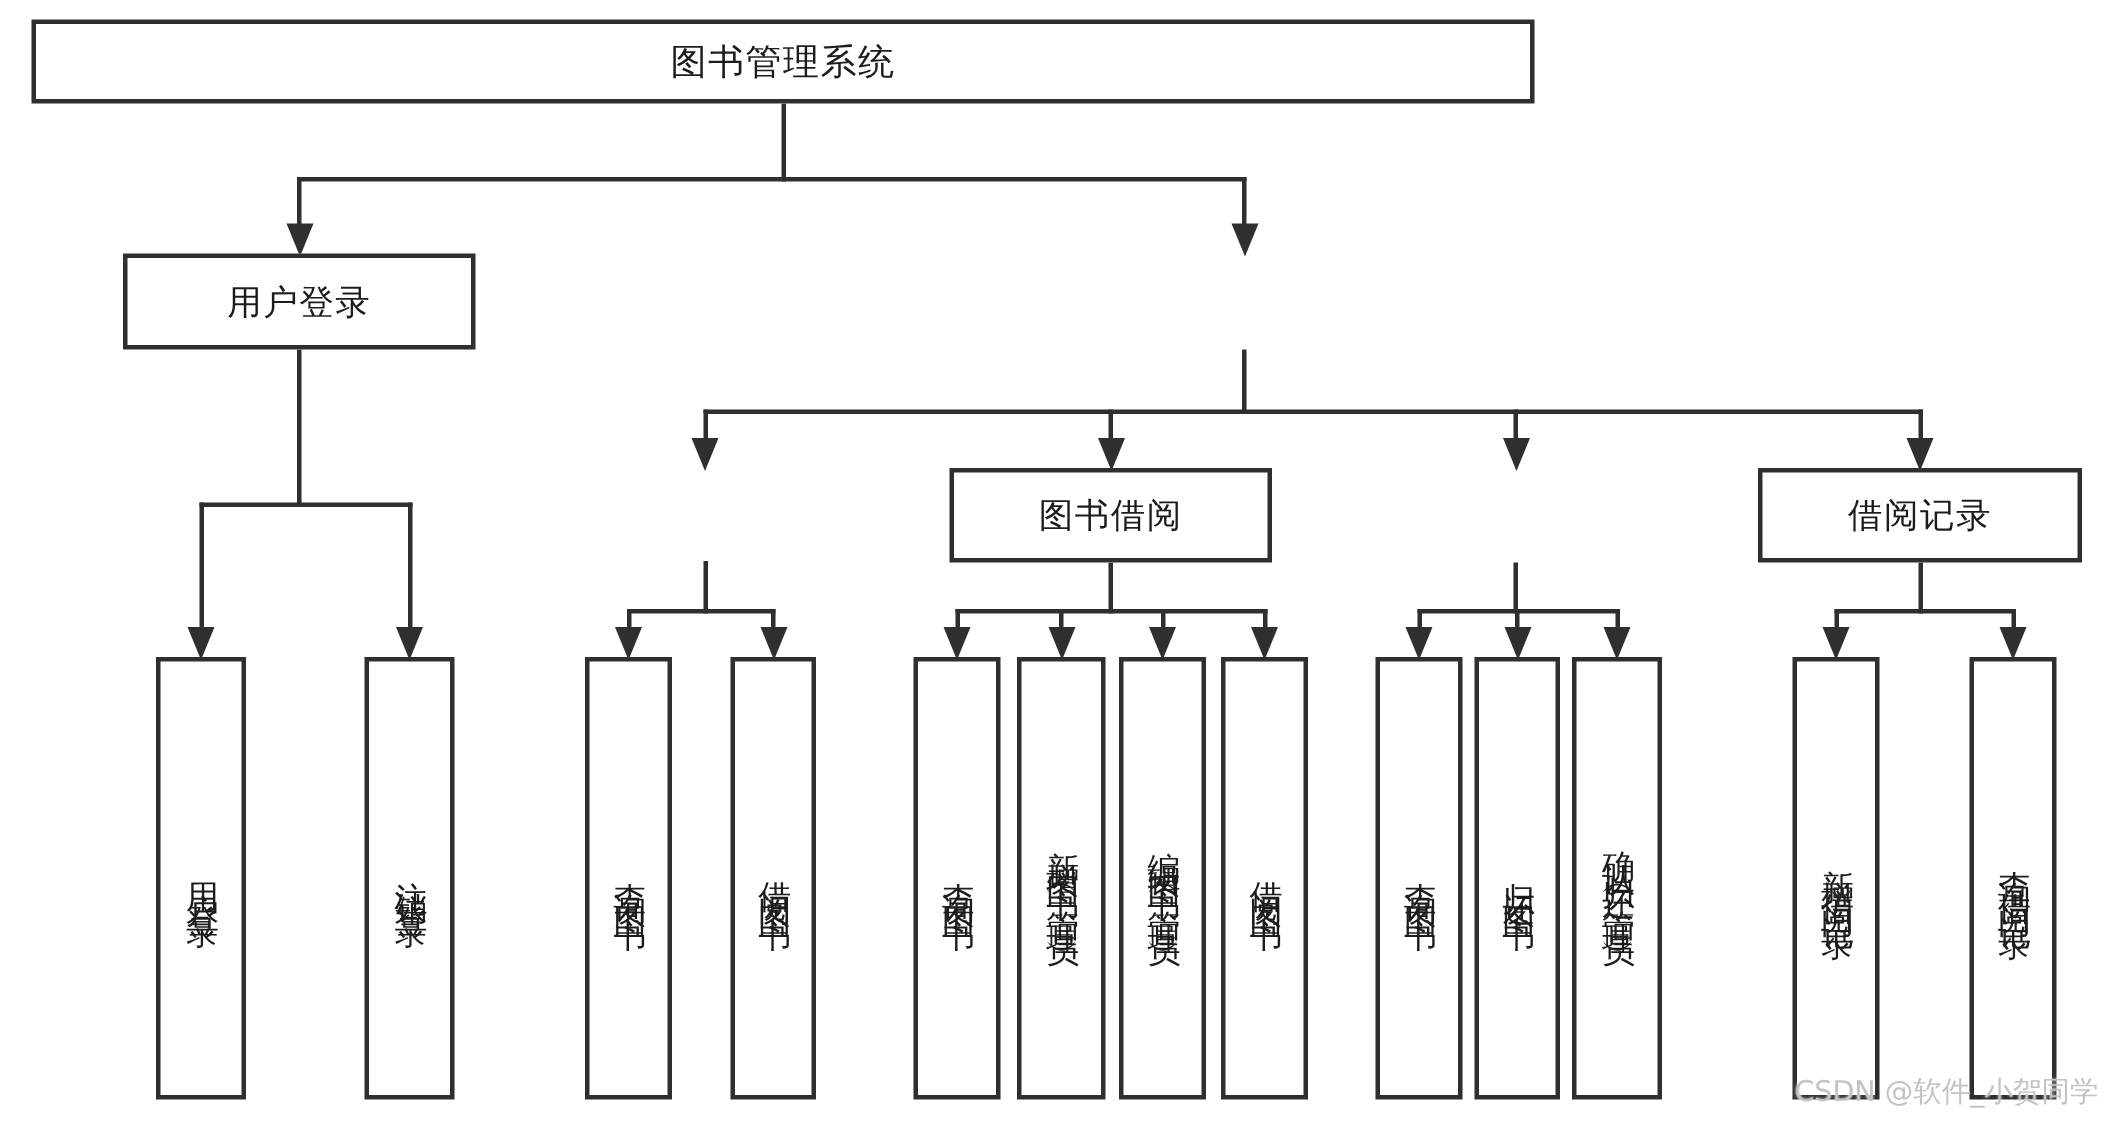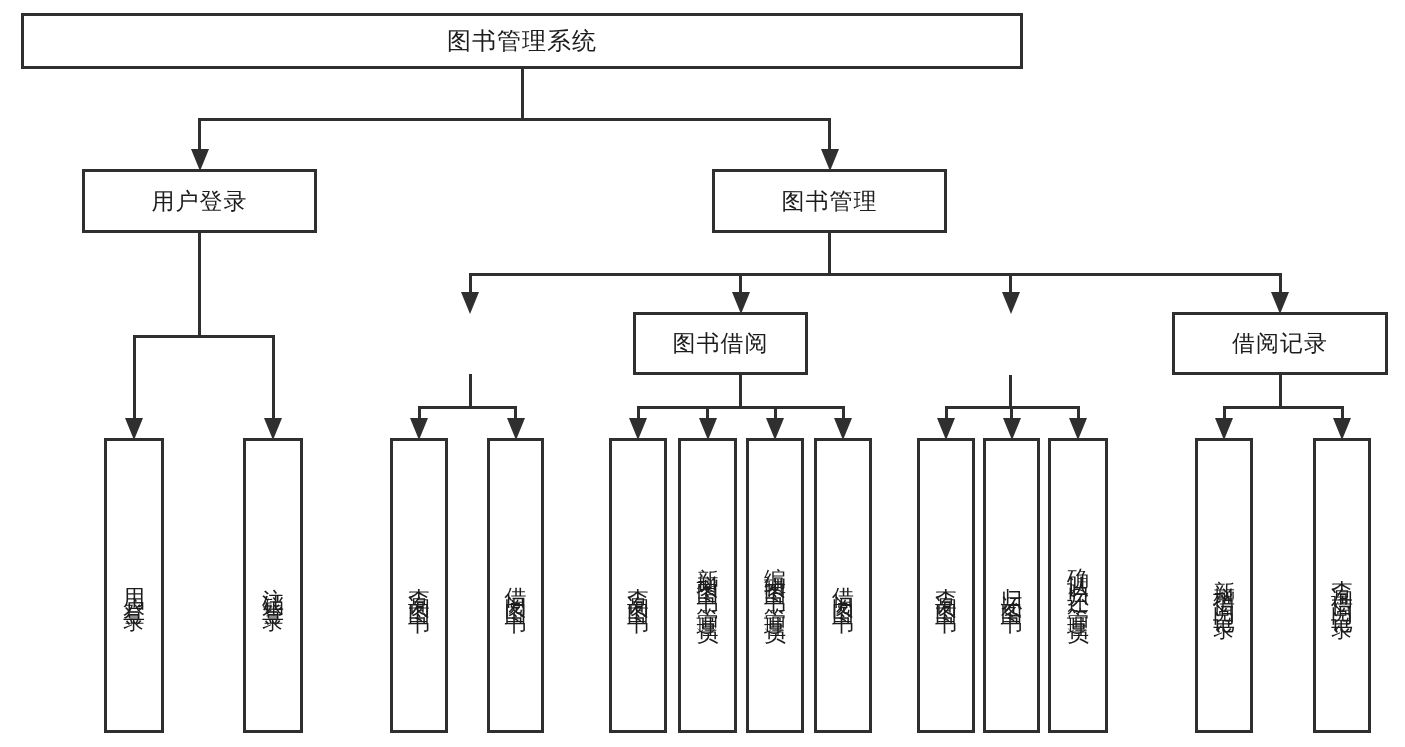--- a/index.html
+++ b/index.html
@@ -59,24 +59,24 @@
     color: #c3c3c3;
     text-shadow: 0 0 2px #ffffff;
     z-index: 10;
     white-space: nowrap;
   }
 </style>
 </head>
 <body>
 
 <div id="stage">
+  <span class="watermark">CSDN @软件_小贺同学</span>
 <div class="node root" style="left: 21px; top: 13px; width: 1002px; height: 56px;">图书管理系统</div>
     <div class="node" style="left: 82px; top: 169px; width: 235px; height: 64px;">用户登录</div>
-    <div class="node" style="left: 712px; top: 169px; width: 235px; height: 64px;">图书管理</div>
-    <div class="node" style="left: 633px; top: 312px; width: 175px; height: 63px;">图书借阅</div>
+    <div class="node" style="left: 633px; top: 312px; width: 215px; height: 63px;">图书借阅</div>
     <div class="node" style="left: 1172px; top: 312px; width: 216px; height: 63px;">借阅记录</div>
     <div class="node vertical" style="left: 104px; top: 438px; width: 60px; height: 295px;">用户登录</div>
     <div class="node vertical" style="left: 243px; top: 438px; width: 60px; height: 295px;">注销登录</div>
     <div class="node vertical" style="left: 390px; top: 438px; width: 58px; height: 295px;">查询图书</div>
     <div class="node vertical" style="left: 487px; top: 438px; width: 57px; height: 295px;">借阅图书</div>
     <div class="node vertical" style="left: 609px; top: 438px; width: 58px; height: 295px;">查询图书</div>
     <div class="node vertical" style="left: 678px; top: 438px; width: 59px; height: 295px;">新增图书（管理员）</div>
     <div class="node vertical" style="left: 746px; top: 438px; width: 58px; height: 295px;">编辑图书（管理员）</div>
     <div class="node vertical" style="left: 814px; top: 438px; width: 58px; height: 295px;">借阅图书</div>
     <div class="node vertical" style="left: 917px; top: 438px; width: 58px; height: 295px;">查询图书</div>

